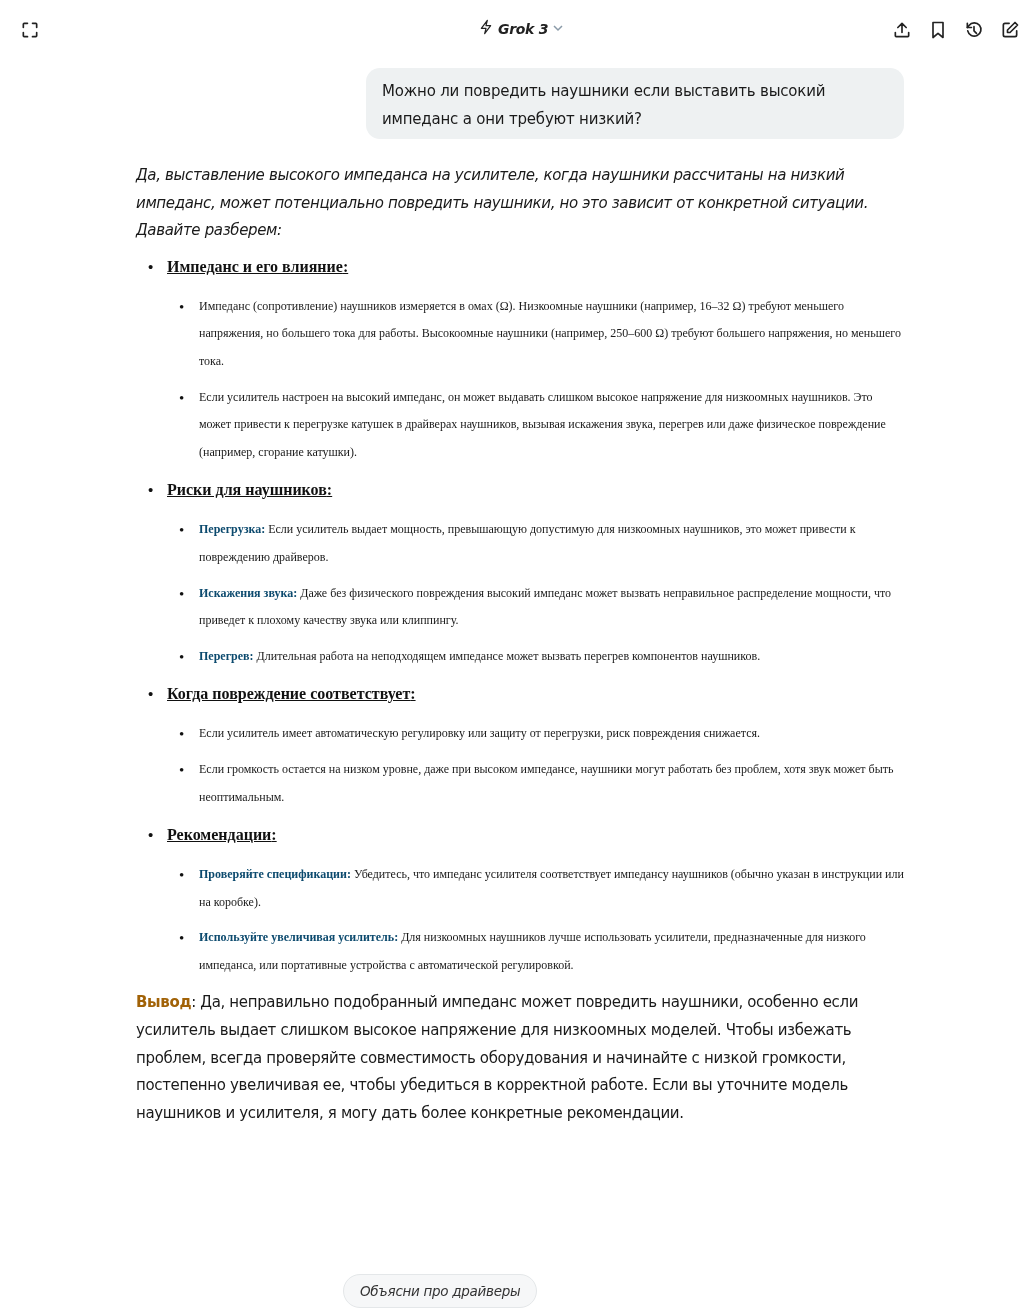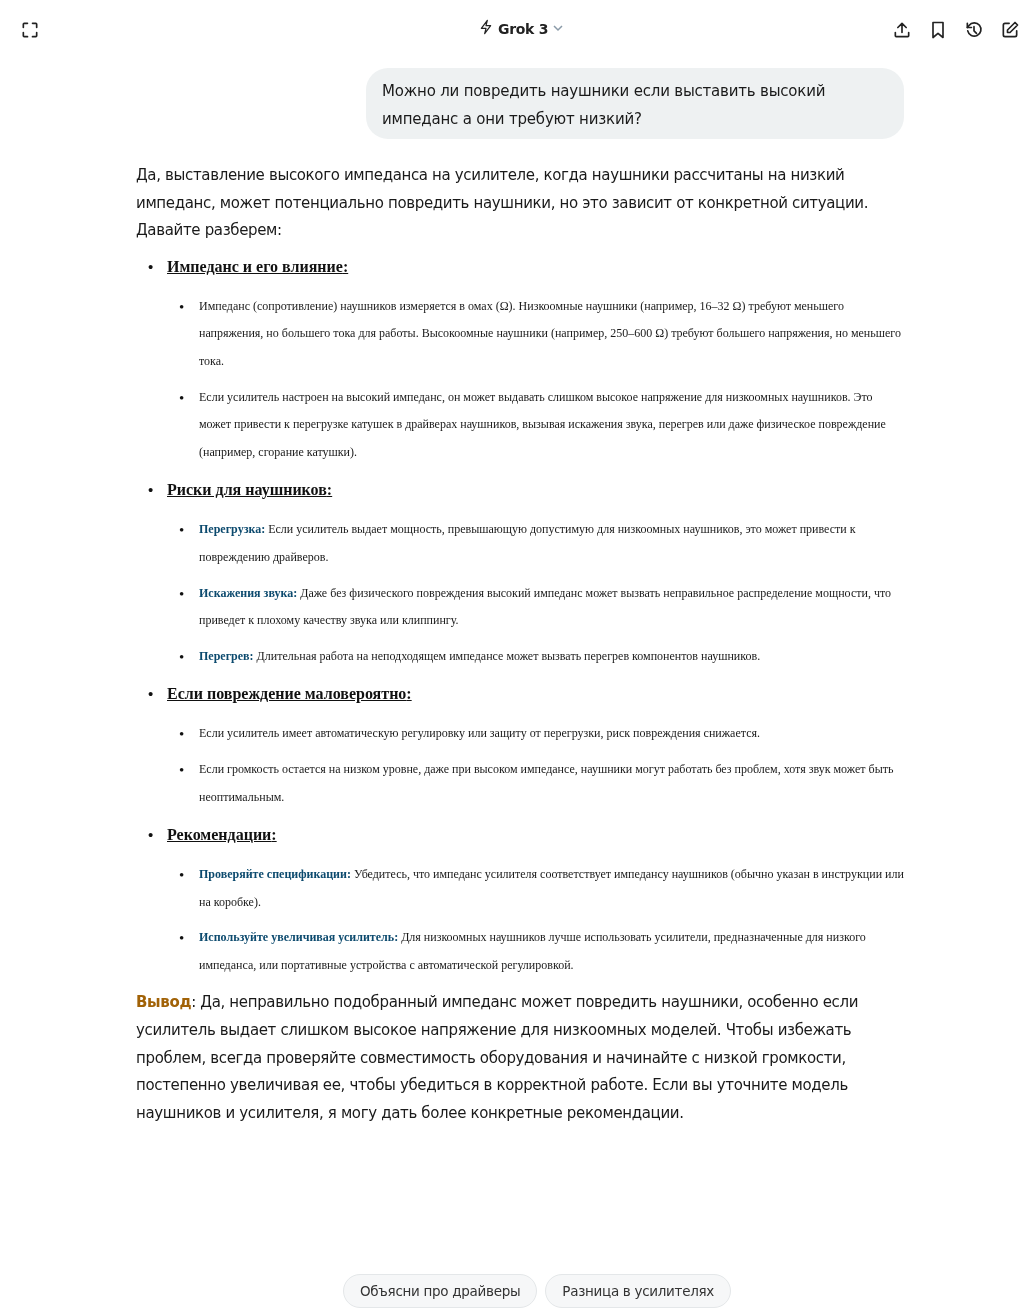--- a/index.html
+++ b/index.html
@@ -1,51 +1,51 @@
 <!DOCTYPE html>
 <html><head>
 <meta charset="utf-8">
 <style>
   * { box-sizing: border-box; margin: 0; padding: 0; }
   html, body { width: 1035px; height: 1312px; background: #ffffff; overflow: hidden; }
   body { position: relative; font-family: "Liberation Sans", sans-serif; color: #1a1a1a; }
 
-  .topbar { position: absolute; top: 0; left: 0; width: 1035px; height: 60px; }
+  .topbar { position: absolute; top: 0; left: 0; width: 1035px; height: 60px; font-style: italic; }
   .icon-btn { position: absolute; top: 18px; width: 24px; height: 24px; display: flex; align-items: center; justify-content: center; cursor: pointer; }
   .icon-btn svg { width: 20px; height: 20px; stroke: #222; fill: none; stroke-width: 2; stroke-linecap: round; stroke-linejoin: round; }
   #btn-fullscreen { left: 18px; }
   #btn-share { left: 890px; }
   #btn-bookmark { left: 926px; }
   #btn-history { left: 962px; }
   #btn-edit { left: 998px; }
 
   .model-select { position: absolute; top: 17px; left: 478px; height: 24px; display: flex; align-items: center; gap: 4px; cursor: pointer; }
   .model-select .bolt svg { width: 16px; height: 16px; stroke: #222; fill: none; stroke-width: 1.8; stroke-linejoin: round; }
   .model-select .label { font-family: "DejaVu Sans", sans-serif; font-size: 14px; font-weight: bold; color: #222; letter-spacing: -0.3px; }
   .model-select .chev svg { width: 12px; height: 12px; stroke: #8a9aa8; fill: none; stroke-width: 1.5; }
 
-  .user-bubble { position: absolute; top: 68px; left: 366px; width: 538px; height: 71px; background: #eef1f2; border-radius: 22px; padding: 9px 16px; font-family: "DejaVu Sans", sans-serif; font-size: 15px; line-height: 28px; color: #1a1a1a; letter-spacing: -0.2px; }
+  .user-bubble { position: absolute; top: 68px; left: 366px; width: 538px; height: 71px; background: #eef1f2; border-radius: 14px; padding: 9px 16px; font-family: "DejaVu Sans", sans-serif; font-size: 15px; line-height: 28px; color: #1a1a1a; letter-spacing: -0.2px; }
 
   .answer { position: absolute; top: 162px; left: 136px; width: 770px; }
   .para { font-family: "DejaVu Sans", sans-serif; font-size: 15px; line-height: 27.6px; color: #1a1a1a; letter-spacing: -0.35px; }
-  .intro { margin-bottom: 8px; }
+  .intro { margin-bottom: 8px; font-style: italic; }
 
   ul.l1 { list-style: none; margin: 0; padding: 0; }
   ul.l1 > li { position: relative; padding-left: 31px; margin-bottom: 10px; }
   ul.l1 > li::before { content: "•"; position: absolute; left: 12px; top: 0; font-size: 15px; line-height: 28px; color: #111; }
   .section-title { font-family: "Liberation Serif", serif; font-size: 16px; font-weight: bold; line-height: 28px; color: #111; display: block; margin-bottom: 12px; text-decoration: underline; }
   ul.l2 { list-style: none; margin: 0; padding: 0; }
   ul.l2 > li { position: relative; padding-left: 32px; margin-bottom: 8px; font-family: "Liberation Serif", serif; font-size: 12px; line-height: 27.6px; color: #1a1a1a; }
   ul.l2 > li::before { content: "•"; position: absolute; left: 12px; top: 0; font-size: 15px; line-height: 28px; color: #111; }
   ul.l2 b { font-weight: bold; color: #0c4a6e; }
 
   .conclusion { margin-top: 6px; }
   .conclusion b { font-weight: bold; color: #a16207; }
 
-  .suggestions { position: absolute; top: 1274px; left: 343px; display: flex; gap: 8px; }
+  .suggestions { position: absolute; top: 1274px; left: 343px; display: flex; gap: 23px; font-style: italic; }
   .chip { height: 34px; padding: 0 16px; border: 1px solid #e4e7e9; background: #f6f7f8; border-radius: 17px; display: flex; align-items: center; font-family: "DejaVu Sans", sans-serif; font-size: 13.5px; color: #333; cursor: pointer; letter-spacing: -0.3px; }
 </style>
 </head>
 <body>
 
 <div class="topbar">
   <div class="icon-btn" id="btn-fullscreen">
     <svg viewBox="0 0 24 24">
       <path d="M4 9V5a1 1 0 0 1 1-1h4M15 4h4a1 1 0 0 1 1 1v4M20 15v4a1 1 0 0 1-1 1h-4M9 20H5a1 1 0 0 1-1-1v-4"></path>
     </svg>
@@ -105,34 +105,33 @@
     </li>
     <li>
       <span class="section-title"><span>Риски для наушников</span>:</span>
       <ul class="l2">
         <li><b>Перегрузка</b><b>:</b><span> Если усилитель выдает мощность, превышающую допустимую для низкоомных наушников, это может привести к повреждению драйверов.</span></li>
         <li><b>Искажения звука</b><b>:</b><span> Даже без физического повреждения высокий импеданс может вызвать неправильное распределение мощности, что приведет к плохому качеству звука или клиппингу.</span></li>
         <li><b>Перегрев</b><b>:</b><span> Длительная работа на неподходящем импедансе может вызвать перегрев компонентов наушников.</span></li>
       </ul>
     </li>
     <li>
-      <span class="section-title"><span>Если повреждение маловероятно</span>:</span>
+      <span class="section-title"><span>Когда повреждение соответствует</span>:</span>
       <ul class="l2">
         <li><span>Если усилитель имеет автоматическую регулировку или защиту от перегрузки, риск повреждения снижается.</span></li>
         <li><span>Если громкость остается на низком уровне, даже при высоком импедансе, наушники могут работать без проблем, хотя звук может быть неоптимальным.</span></li>
       </ul>
     </li>
     <li>
       <span class="section-title"><span>Рекомендации</span>:</span>
       <ul class="l2">
         <li><b>Проверяйте спецификации</b><b>:</b><span> Убедитесь, что импеданс усилителя соответствует импедансу наушников (обычно указан в инструкции или на коробке).</span></li>
         <li><b>Используйте увеличивая усилитель</b><b>:</b><span> Для низкоомных наушников лучше использовать усилители, предназначенные для низкого импеданса, или портативные устройства с автоматической регулировкой.</span></li>
       </ul>
     </li>
   </ul>
 
   <p class="para conclusion"><b>Вывод</b><span>: Да, неправильно подобранный импеданс может повредить наушники, особенно если усилитель выдает слишком высокое напряжение для низкоомных моделей. Чтобы избежать проблем, всегда проверяйте совместимость оборудования и начинайте с низкой громкости, постепенно увеличивая ее, чтобы убедиться в корректной работе. Если вы уточните модель наушников и усилителя, я могу дать более конкретные рекомендации.</span></p>
 </div>
 
 <div class="suggestions">
   <div class="chip">Объясни про драйверы</div>
-  <div class="chip">Разница в усилителях</div>
 </div>
 
 </body></html>

